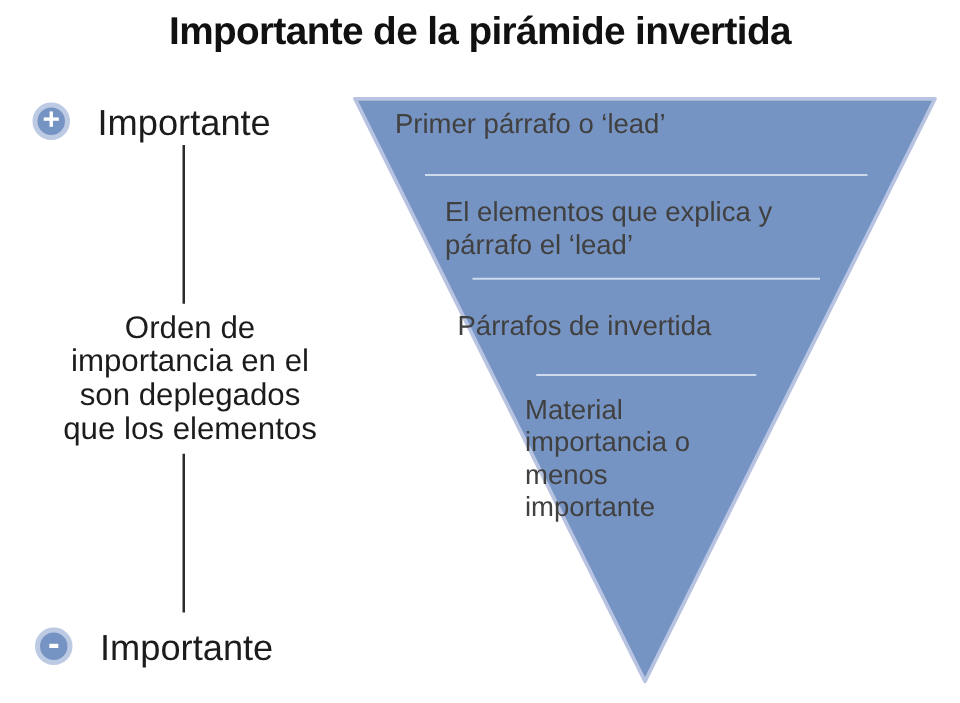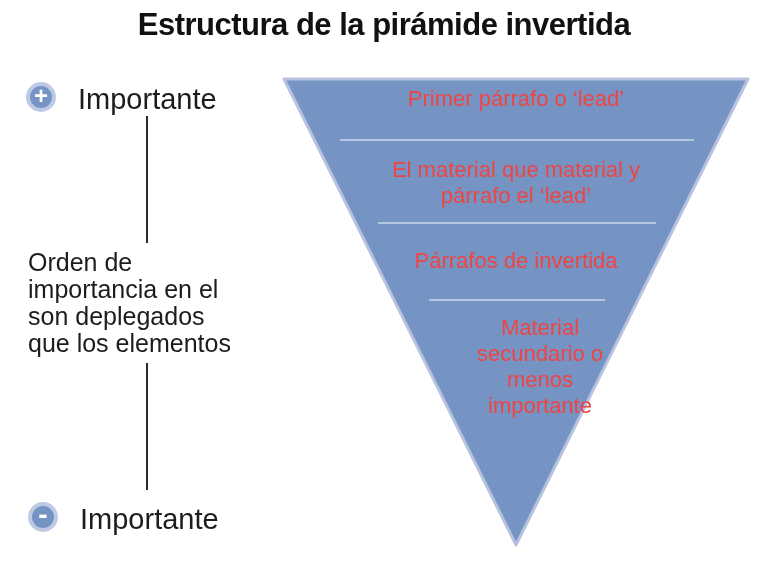--- a/index.html
+++ b/index.html
@@ -49,45 +49,44 @@
     position: absolute;
     left: 146px;
     width: 2px;
     background: #2b2b2b;
   }
   .axis-line.upper { top: 116px; height: 127px; }
   .axis-line.lower { top: 363px; height: 127px; }
   .axis-desc {
     position: absolute;
     left: 28px; top: 249px; width: 248px;
-    text-align: left;
+    text-align: center;
     font-size: 25px;
     line-height: 27px;
     color: #1c1c1c;
   }
   
   svg.pyramid-svg { position: absolute; left: 0; top: 0; }
   .seg-text {
     position: absolute;
-    text-align: center;
-    color: #ef4444;
+    color: #404040;
     font-size: 22px;
     line-height: 26px;
   }
   .seg-1 { left: 316px; top: 86px;  width: 400px; }
   .seg-2 { left: 356px; top: 157px; width: 320px; }
   .seg-3 { left: 366px; top: 248px; width: 300px; }
-  .seg-4 { left: 460px; top: 315px; width: 160px; }
+  .seg-4 { left: 420px; top: 315px; width: 160px; }
 </style>
 </head>
 <body>
 
 <div class="canvas">
 
-  <div class="title">Estructura de la pirámide invertida</div>
+  <div class="title">Importante de la pirámide invertida</div>
 
   <div class="axis-icon plus">
     <span>+</span>
   </div>
   <div class="axis-label top">Importante</div>
 
   <div class="axis-line upper"></div>
 
   <div class="axis-desc">
     <div>Orden de</div>
@@ -108,28 +107,28 @@
     <line x1="340" y1="140" x2="694" y2="140" stroke="#ccdaeb" stroke-width="1.5"></line>
     <line x1="378" y1="223" x2="656" y2="223" stroke="#ccdaeb" stroke-width="1.5"></line>
     <line x1="429" y1="300" x2="605" y2="300" stroke="#ccdaeb" stroke-width="1.5"></line>
   </svg>
 
   <div class="seg-text seg-1">
     <div>Primer párrafo o ‘lead’</div>
   </div>
 
   <div class="seg-text seg-2">
-    <div>El material que material y</div>
+    <div>El elementos que explica y</div>
     <div>párrafo el ‘lead’</div>
   </div>
 
   <div class="seg-text seg-3">
     <div>Párrafos de invertida</div>
   </div>
 
   <div class="seg-text seg-4">
     <div>Material</div>
-    <div>secundario o</div>
+    <div>importancia o</div>
     <div>menos</div>
     <div>importante</div>
   </div>
 
 </div>
 
 </body></html>

